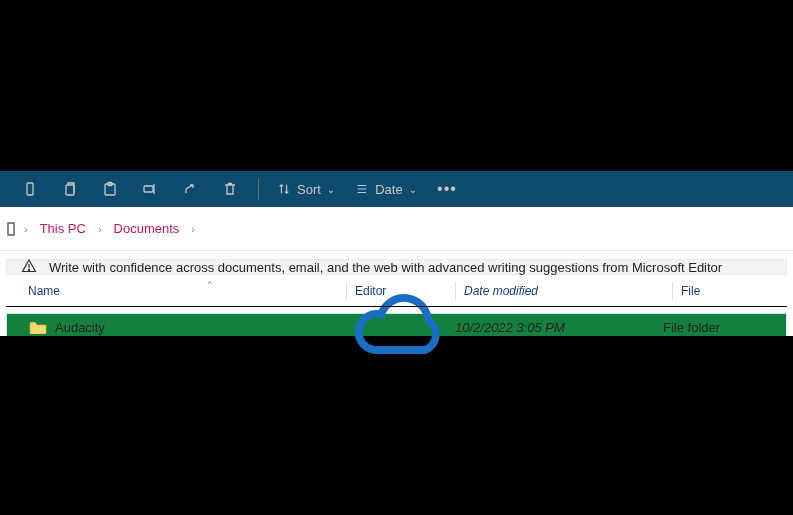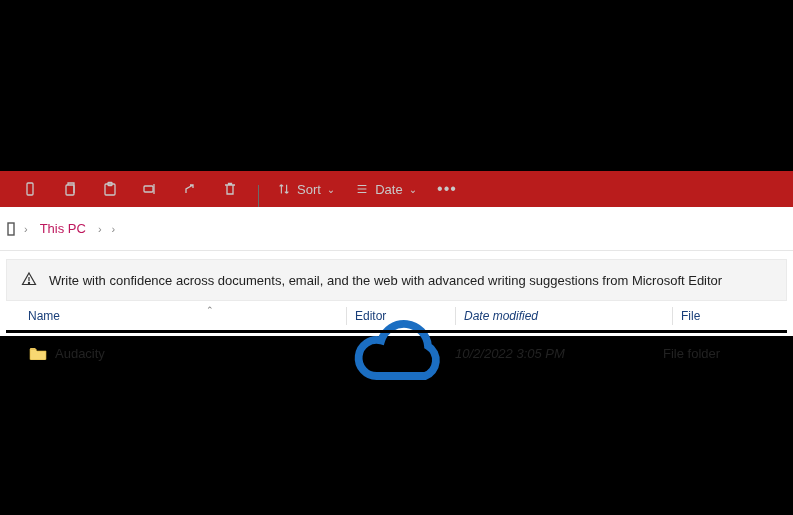--- a/index.html
+++ b/index.html
@@ -10,24 +10,24 @@
     width: 793px;
     height: 515px;
     overflow: hidden;
   }
   .black-top {
     height: 171px;
     background: #000;
   }
   .toolbar {
     height: 36px;
-    background: #b91c1c;
-    display: flex;
-    align-items: flex-end;
-    padding: 0 10px;
+    background: #0c4a6e;
+    display: flex;
+    align-items: center;
+    padding: 8px 10px;
     gap: 0;
   }
   .toolbar-icon {
     width: 40px;
     height: 36px;
     display: flex;
     align-items: center;
     justify-content: center;
     cursor: pointer;
     color: #c8c8c8;
@@ -75,41 +75,41 @@
     padding: 4px 4px;
     cursor: pointer;
     color: #be185d;
   }
   .crumb-sep {
     color: #888;
     font-size: 11px;
     padding: 0 2px;
   }
   .banner {
-    height: 42px;
+    height: 16px;
     background: #f4f4f4;
     display: flex;
     align-items: center;
     padding: 0 14px;
     gap: 12px;
     color: #222;
     font-size: 13px;
     margin: 8px 6px 0 6px;
     border: 1px solid #eaeaea;
   }
   .banner svg { width: 16px; height: 16px; flex-shrink: 0; }
   .content-wrap {
     background: #fff;
     height: 129px;
   }
   .headers {
     display: flex;
     height: 32px;
     align-items: center;
-    border-bottom: 3px solid #000000;
+    border-bottom: 1px solid #000000;
     padding-left: 22px;
     margin: 0 6px;
     color: #1a3f7a;
     font-size: 12px;
     position: relative;
   }
   .col-name { width: 318px; display: flex; align-items: center; position: relative; }
   .col-status { width: 100px; }
   .col-date { width: 208px; font-style: italic; }
   .col-type { flex: 1; }
@@ -206,20 +206,21 @@
 
   <div class="addressbar">
     <span class="nav-icon">
       <svg viewBox="0 0 10 14" fill="none" stroke="#555" stroke-width="1.4">
           <rect x="2" y="1" width="6" height="12"></rect>
         </svg>
     </span>
     <span class="crumb-sep">›</span>
     <span class="crumb">This PC</span>
     <span class="crumb-sep">›</span>
+    <span class="crumb">Documents</span>
     <span class="crumb-sep">›</span>
   </div>
 
   <div class="banner">
     <span>
       <svg viewBox="0 0 16 16" fill="none" stroke="#333" stroke-width="1.2">
           <path d="M8 2 L14.5 13.5 H1.5 Z"></path>
           <line x1="8" y1="6" x2="8" y2="10"></line>
           <circle cx="8" cy="12" r="0.6" fill="#333"></circle>
         </svg>

